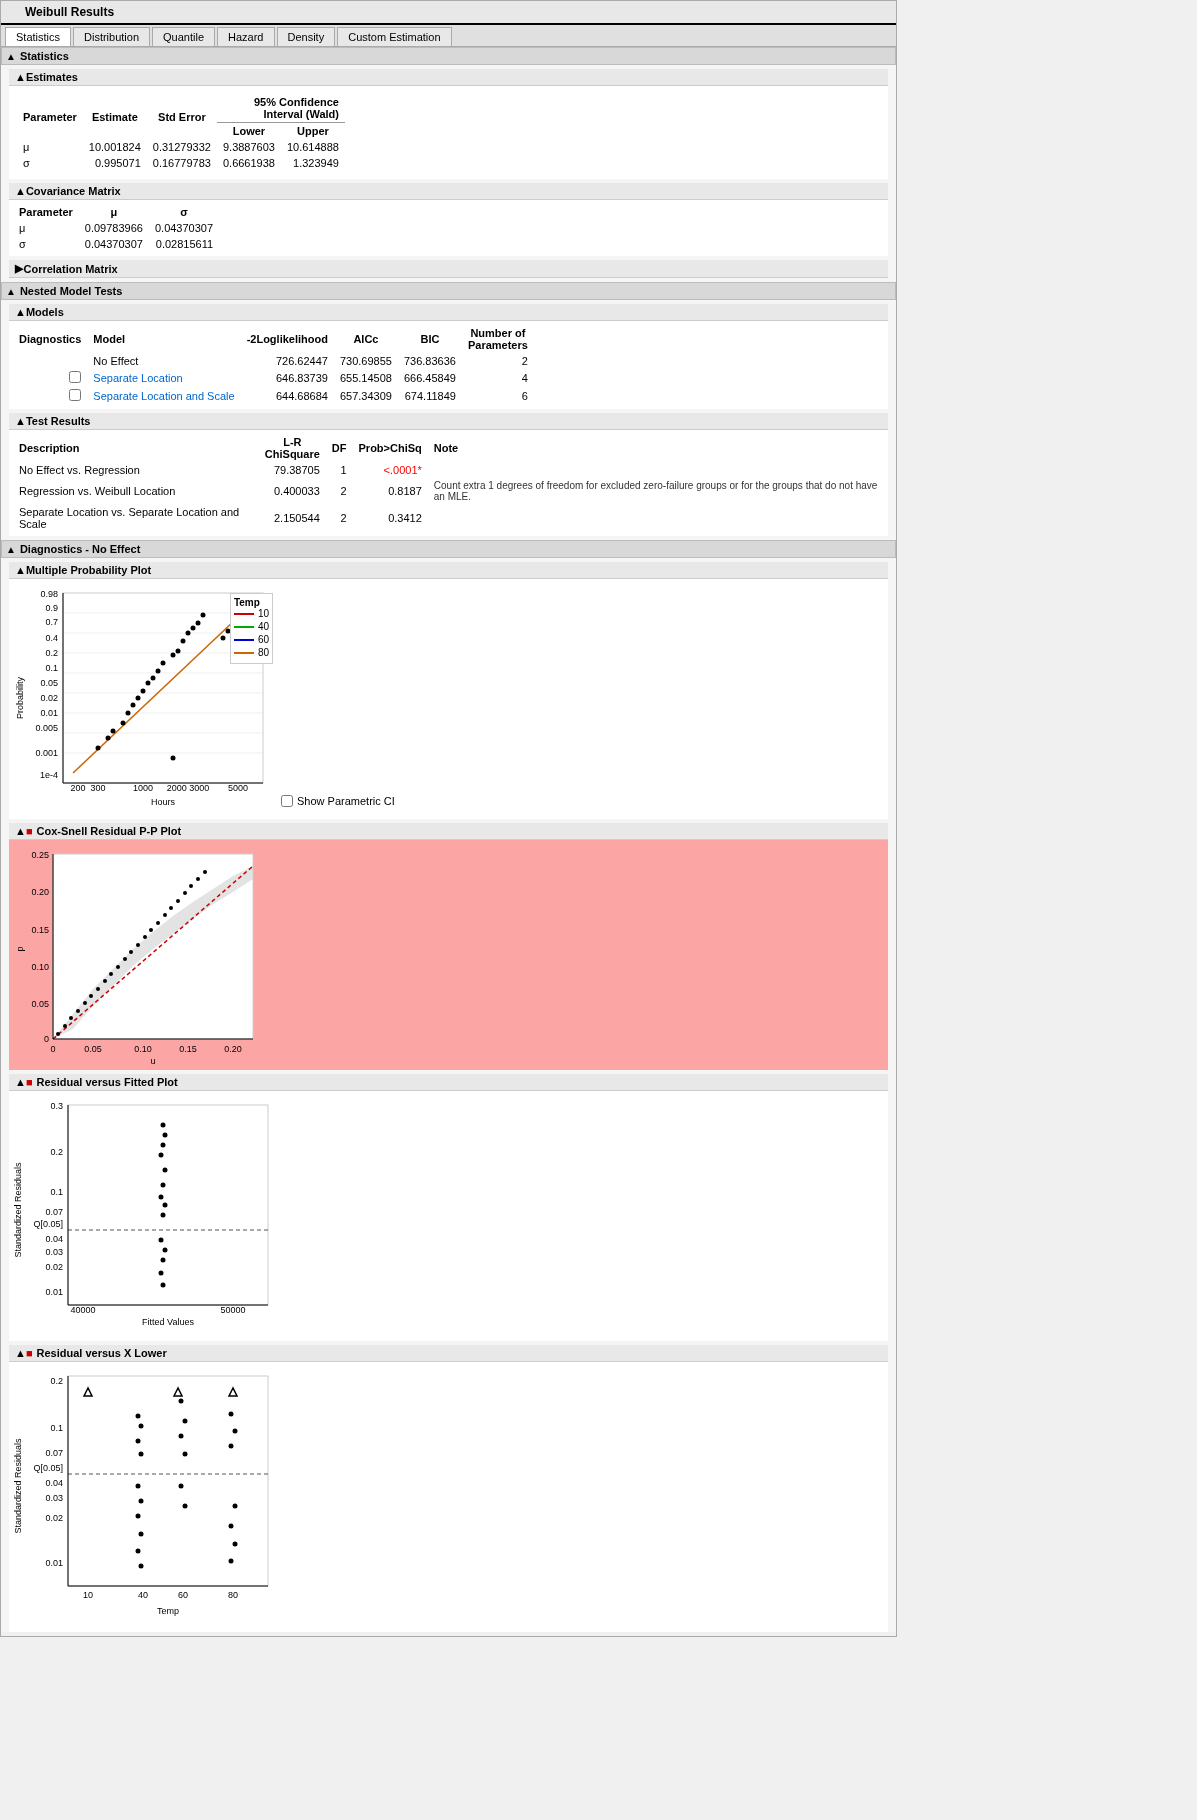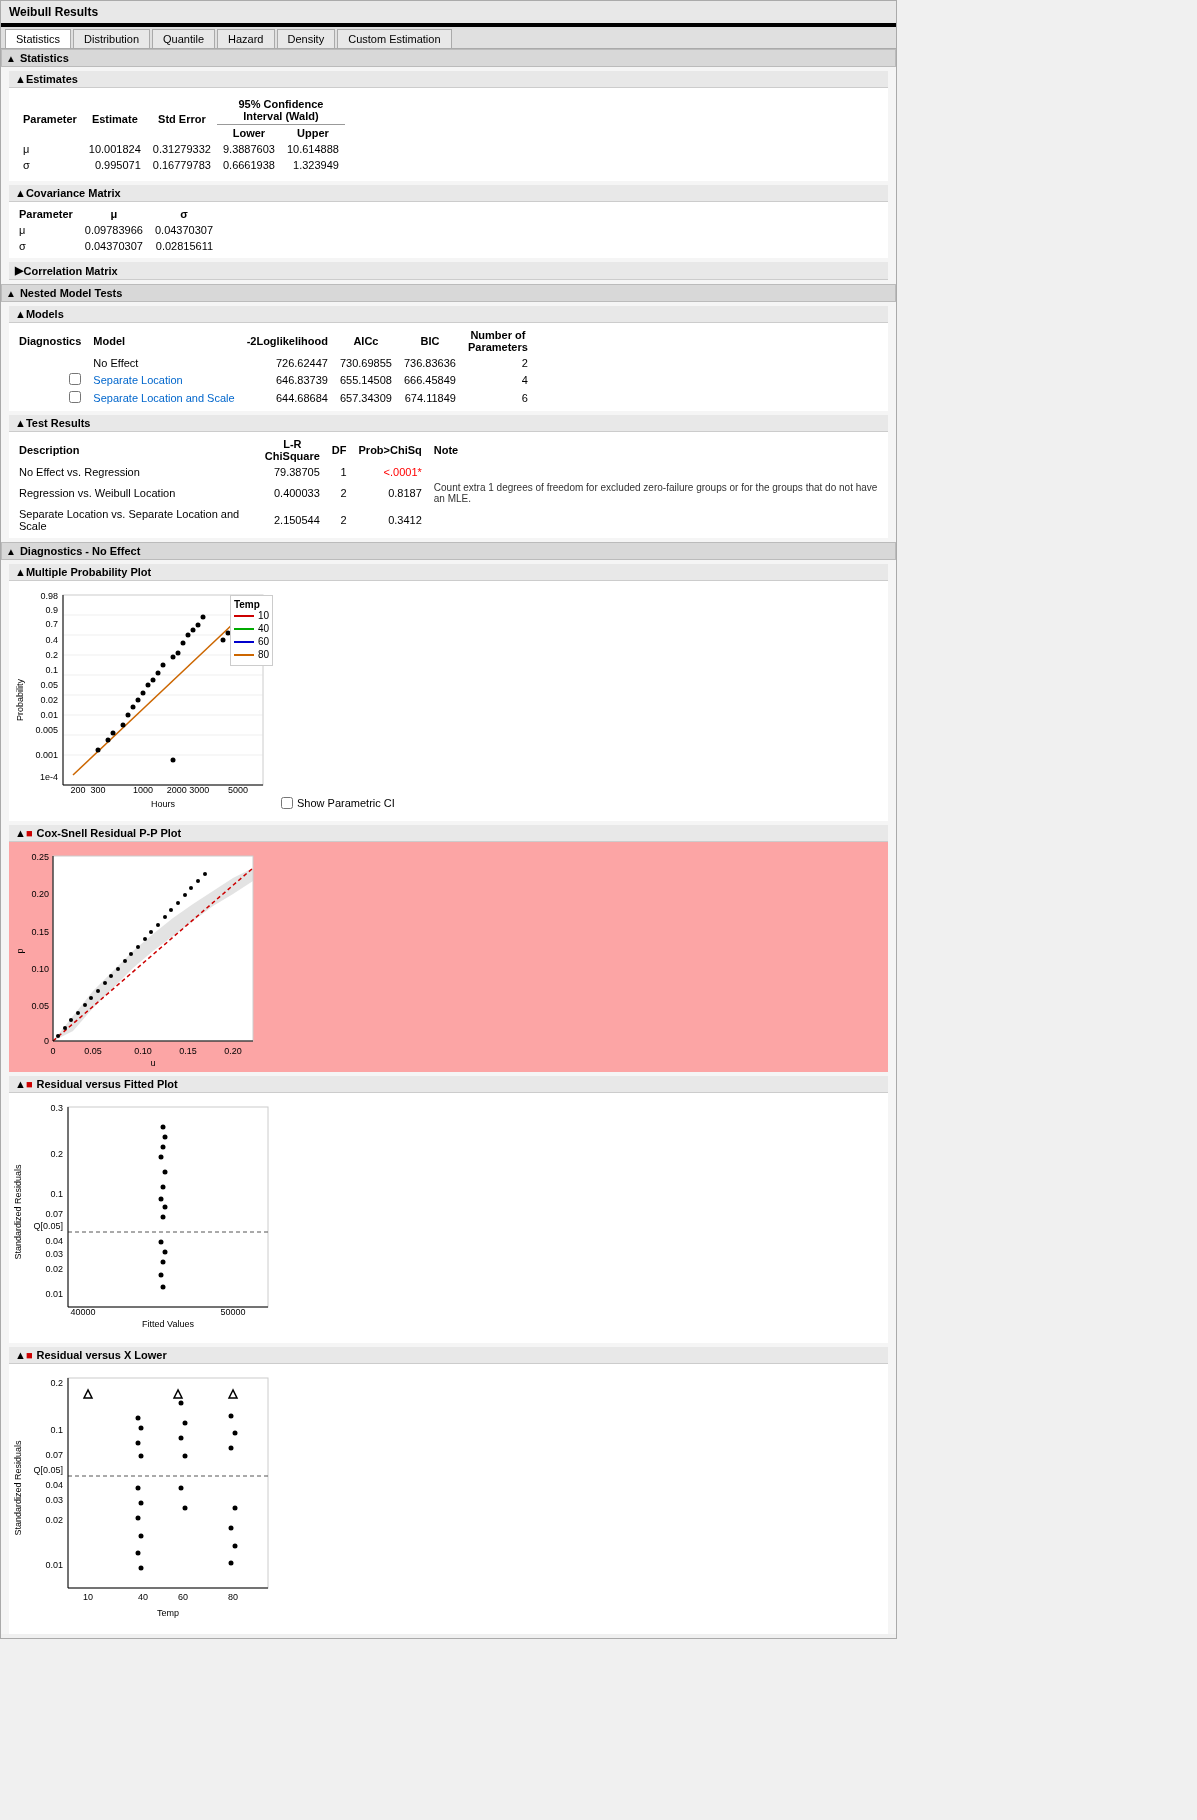--- a/index.html
+++ b/index.html
@@ -1,19 +1,19 @@
 <!DOCTYPE html>
 <html><head>
   <meta charset="utf-8">
   <style>
     * { box-sizing: border-box; margin: 0; padding: 0; }
     body { font-family: Arial, sans-serif; font-size: 11px; background: #f0f0f0; color: #000; }
     
     .window { background: #f0f0f0; border: 1px solid #aaa; width: 897px; }
-    .window-title { background: #e8e8e8; border-bottom: 4px solid #000000; padding: 4px 8px; font-weight: bold; font-size: 12px; }
+    .window-title { background: #e8e8e8; border-bottom: 2px solid #000000; padding: 4px 24px; font-weight: bold; font-size: 12px; }
     
     .tabs { display: flex; background: #e0e0e0; border-bottom: 1px solid #aaa; padding: 2px 4px 0; }
     .tab { padding: 3px 10px; border: 1px solid #aaa; border-bottom: none; background: #e8e8e8; margin-right: 2px; cursor: pointer; font-size: 11px; }
     .tab.active { background: #fff; }
     .section-header { background: #d8d8d8; padding: 2px 4px; font-weight: bold; display: flex; align-items: center; border: 1px solid #bbb; font-size: 11px; }
     .section-header .toggle { margin-right: 4px; font-size: 10px; }
     .subsection-header { background: #e8e8e8; padding: 2px 6px; font-weight: bold; display: flex; align-items: center; border-bottom: 1px solid #ccc; font-size: 11px; }
     
     table { border-collapse: collapse; font-size: 11px; }
     th { font-weight: bold; text-align: center; padding: 2px 6px; }
@@ -65,21 +65,21 @@
         <span class="toggle">▲</span>
         <span>Estimates</span>
       </div>
       <div style="padding: 4px; background:#fff;">
         <table class="estimates-table">
           <thead>
             <tr>
               <th class="left" rowspan="2">Parameter</th>
               <th rowspan="2">Estimate</th>
               <th rowspan="2">Std Error</th>
-              <th colspan="2" style="text-align:center; border-bottom:1px solid #999;">95% Confidence<br>Interval (Wald)</th>
+              <th colspan="2" style="text-align:right; border-bottom:1px solid #999;">95% Confidence<br>Interval (Wald)</th>
             </tr>
             <tr>
               <th>Lower</th>
               <th>Upper</th>
             </tr>
           </thead>
           <tbody>
             <tr>
               <td class="left">μ</td>
               <td>10.001824</td>

